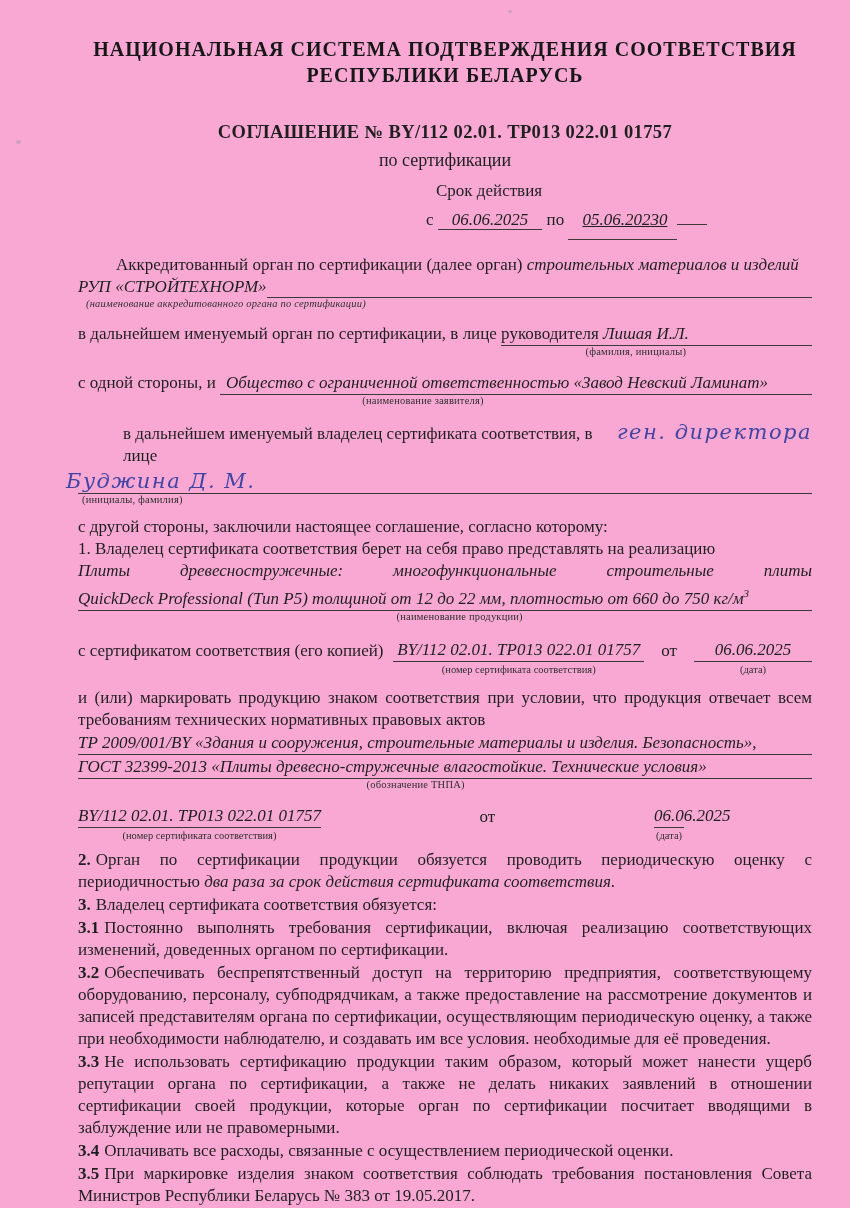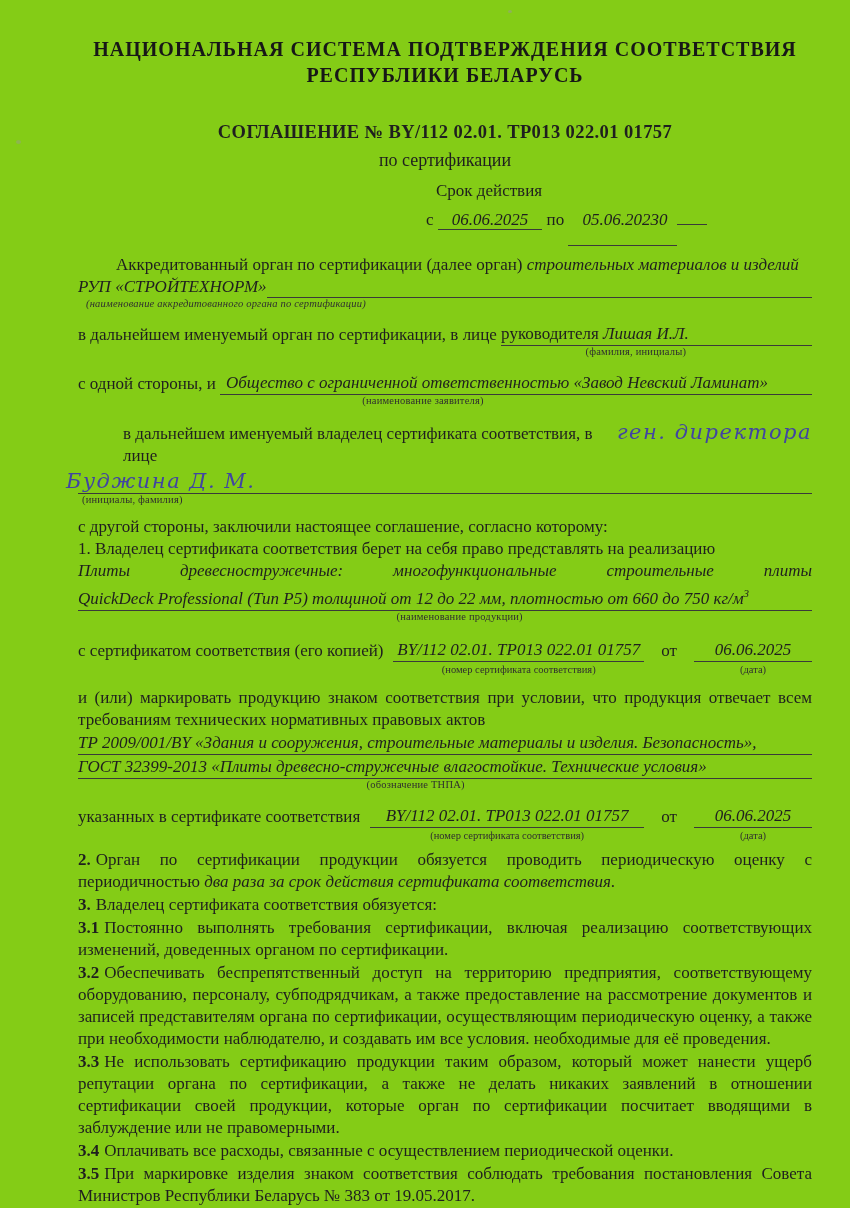--- a/index.html
+++ b/index.html
@@ -1,38 +1,38 @@
 <!DOCTYPE html>
 <html><head>
 <meta charset="utf-8">
 <style>
   html,body{margin:0;padding:0;}
   body{
     width:850px;height:1208px;background:#e9e9e9;
     font-family:"Liberation Serif","DejaVu Serif",serif;
   }
   .page{
-    position:relative;width:850px;height:1208px;background:#84cc16;
+    position:relative;width:850px;height:1208px;background:#f9a8d4;
     color:#1f1f1f;overflow:hidden;
   }
   .content{padding:36px 38px 0 78px;}
   .doc-title{
     text-align:center;font-weight:bold;font-size:20px;line-height:26px;
     letter-spacing:1px;color:#171717;
   }
   .agr-title{text-align:center;font-weight:bold;font-size:18.5px;margin-top:34px;letter-spacing:.4px;}
   .agr-sub{text-align:center;font-size:18px;margin-top:7px;}
   .validity-label{font-size:17px;margin-top:10px;padding-left:358px;}
   .validity-dates{font-size:17px;margin-top:9px;padding-left:348px;}
   .body-text{font-size:17px;line-height:22px;}
   .just{text-align:justify;}
   .indent{text-indent:38px;}
   .it{font-style:italic;}
   .ufield{border-bottom:1.3px solid #3a3a3a;}
-  .row{display:flex;align-items:flex-end;}
+  .row{display:flex;}
   .fill-rest{flex:1;border-bottom:1.3px solid #3a3a3a;}
   .caption-row{position:relative;height:14px;font-size:10.5px;color:#2f2f2f;}
   .caption{white-space:nowrap;letter-spacing:.2px;}
   .cap-abs{position:absolute;transform:translateX(-50%);top:0;}
   .hand{
     font-family:"DejaVu Serif","Liberation Serif",serif;font-style:italic;
     color:#4144a3;font-size:21px;letter-spacing:1.5px;
   }
   .hand-row{border-bottom:1.5px solid #3a3a3a;margin-top:2px;padding-bottom:0;}
   .product-l1{font-style:italic;text-align:justify;text-align-last:justify;}
@@ -66,21 +66,21 @@
     </div>
 
     <div class="agr-title">СОГЛАШЕНИЕ № BY/112 02.01. ТР013 022.01 01757</div>
     <div class="agr-sub">по сертификации</div>
 
     <div class="validity-label">Срок действия</div>
     <div class="validity-dates">
       <span>с</span>
       <span class="ufield it" style="padding:0 14px;">06.06.2025</span>
       <span>по</span>
-      <span class="ufield it" style="padding:0 10px 16px 14px;">05.06.20230</span><span class="ufield" style="display:inline-block;width:30px;"></span>
+      <span class="ufield it" style="padding:0 10px 10px 14px;text-decoration:underline;">05.06.20230</span><span class="ufield" style="display:inline-block;width:30px;"></span>
     </div>
 
     <div class="body-text just indent" style="margin-top:24px;">
       <span>Аккредитованный орган по сертификации (далее орган) </span><i>строительных материалов и изделий</i>
     </div>
     <div class="row body-text">
       <i>РУП «СТРОЙТЕХНОРМ»</i>
       <span class="fill-rest"></span>
     </div>
     <div class="caption-row">
@@ -139,21 +139,20 @@
     </div>
 
     <div class="body-text just" style="margin-top:11px;">и (или) маркировать продукцию знаком соответствия при условии, что продукция отвечает всем требованиям технических нормативных правовых актов</div>
     <div class="tnpa">ТР 2009/001/BY «Здания и сооружения, строительные материалы и изделия. Безопасность»,</div>
     <div class="tnpa">ГОСТ 32399-2013 «Плиты древесно-стружечные влагостойкие. Технические условия»</div>
     <div class="caption-row">
       <span class="caption cap-abs" style="left:46%;">(обозначение ТНПА)</span>
     </div>
 
     <div class="cert-grid" style="margin-top:12px;">
-      <span>указанных в сертификате соответствия</span>
       <span class="num-cell">BY/112 02.01. ТР013 022.01 01757</span>
       <span class="ot">от</span>
       <span class="date-cell">06.06.2025</span>
       <span></span>
       <span class="cap-cell">(номер сертификата соответствия)</span>
       <span></span>
       <span class="cap-cell">(дата)</span>
     </div>
 
     <div class="body-text just clause" style="margin-top:7px;">

